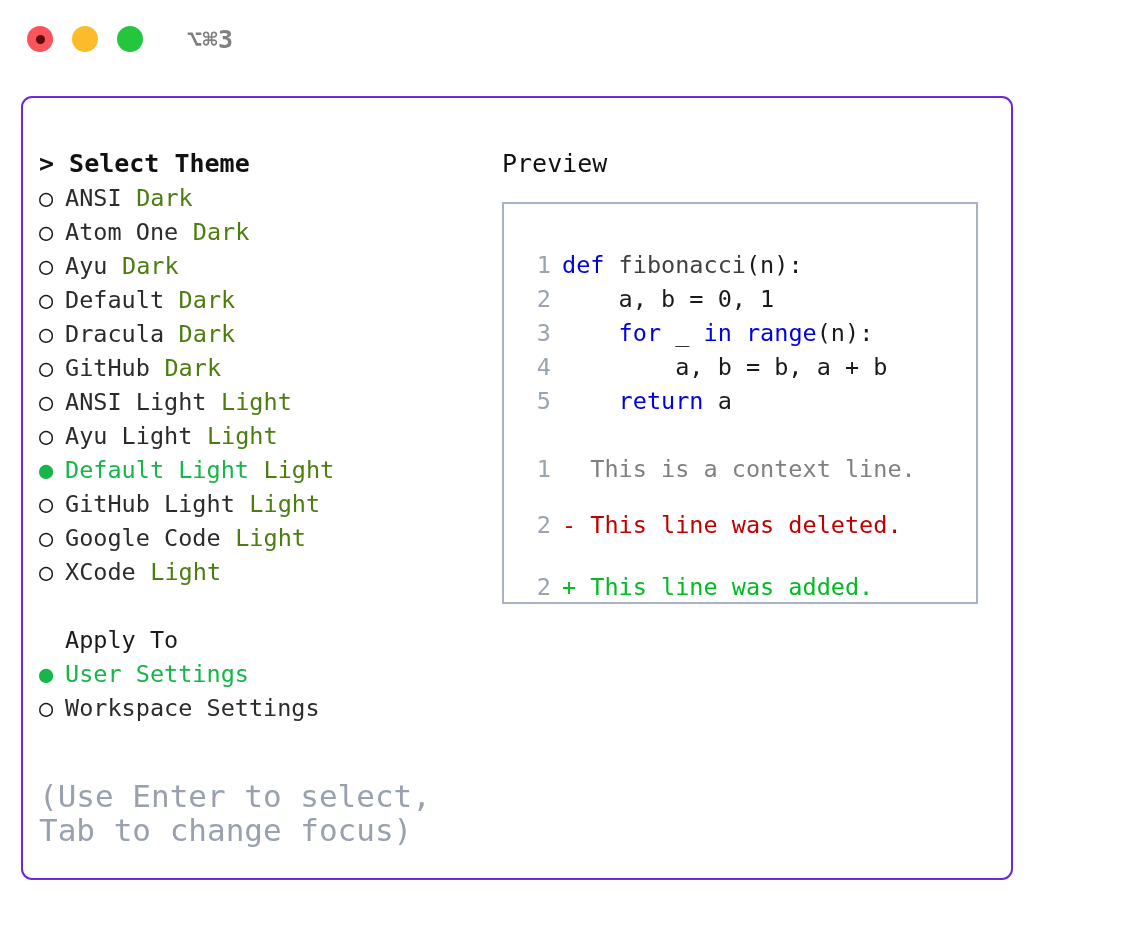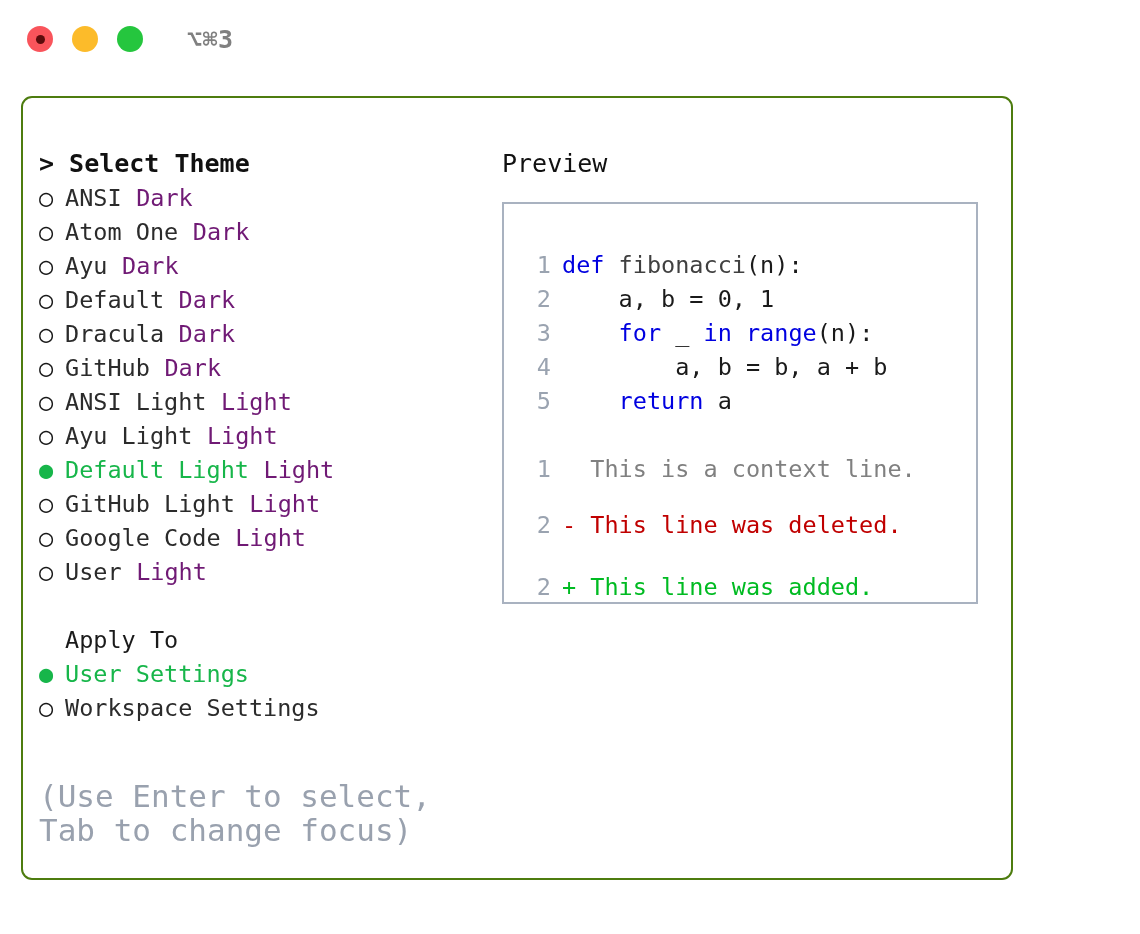--- a/index.html
+++ b/index.html
@@ -65,21 +65,21 @@
     line-height: 1;
   }
 
   
   .panel {
     position: absolute;
     left: 21px;
     top: 96px;
     width: 992px;
     height: 784px;
-    border: 2px solid #4d7c0f;
+    border: 2px solid #6d28d9;
     border-radius: 11px;
     box-sizing: border-box;
     background: #ffffff;
   }
   .panel-inner {
     position: relative;
     width: 100%;
     height: 100%;
   }
 
@@ -110,21 +110,21 @@
     font-size: 23.5px;
     line-height: 34px;
     color: #1a1a1a;
   }
   .marker.sel {
     color: #17b64a;
   }
   .opt-name  { color: #2b2b2b; }
   .opt-row.selected .opt-name { color: #17b64a; }
   .opt-variant {
-    color: #701a75;
+    color: #4d7c0f;
     margin-left: 0.62em;
   }
 
   .apply-head {
     font-size: 23.5px;
     color: #1a1a1a;
     line-height: 34px;
     padding-left: 26px;
     white-space: pre;
   }
@@ -208,21 +208,21 @@
             <div class="opt-row"><span class="marker">○</span><span class="opt-name">Atom One</span><span class="opt-variant">Dark</span></div>
             <div class="opt-row"><span class="marker">○</span><span class="opt-name">Ayu</span><span class="opt-variant">Dark</span></div>
             <div class="opt-row"><span class="marker">○</span><span class="opt-name">Default</span><span class="opt-variant">Dark</span></div>
             <div class="opt-row"><span class="marker">○</span><span class="opt-name">Dracula</span><span class="opt-variant">Dark</span></div>
             <div class="opt-row"><span class="marker">○</span><span class="opt-name">GitHub</span><span class="opt-variant">Dark</span></div>
             <div class="opt-row"><span class="marker">○</span><span class="opt-name">ANSI Light</span><span class="opt-variant">Light</span></div>
             <div class="opt-row"><span class="marker">○</span><span class="opt-name">Ayu Light</span><span class="opt-variant">Light</span></div>
             <div class="opt-row selected"><span class="marker sel">●</span><span class="opt-name">Default Light</span><span class="opt-variant">Light</span></div>
             <div class="opt-row"><span class="marker">○</span><span class="opt-name">GitHub Light</span><span class="opt-variant">Light</span></div>
             <div class="opt-row"><span class="marker">○</span><span class="opt-name">Google Code</span><span class="opt-variant">Light</span></div>
-            <div class="opt-row"><span class="marker">○</span><span class="opt-name">User</span><span class="opt-variant">Light</span></div>
+            <div class="opt-row"><span class="marker">○</span><span class="opt-name">XCode</span><span class="opt-variant">Light</span></div>
           </div>
 
         <div class="spacer-row"></div>
 
         <div class="apply-head">Apply To</div>
         <div id="apply-items">
             <div class="opt-row selected"><span class="marker sel">●</span><span class="opt-name">User Settings</span></div>
             <div class="opt-row"><span class="marker">○</span><span class="opt-name">Workspace Settings</span></div>
           </div>
 

